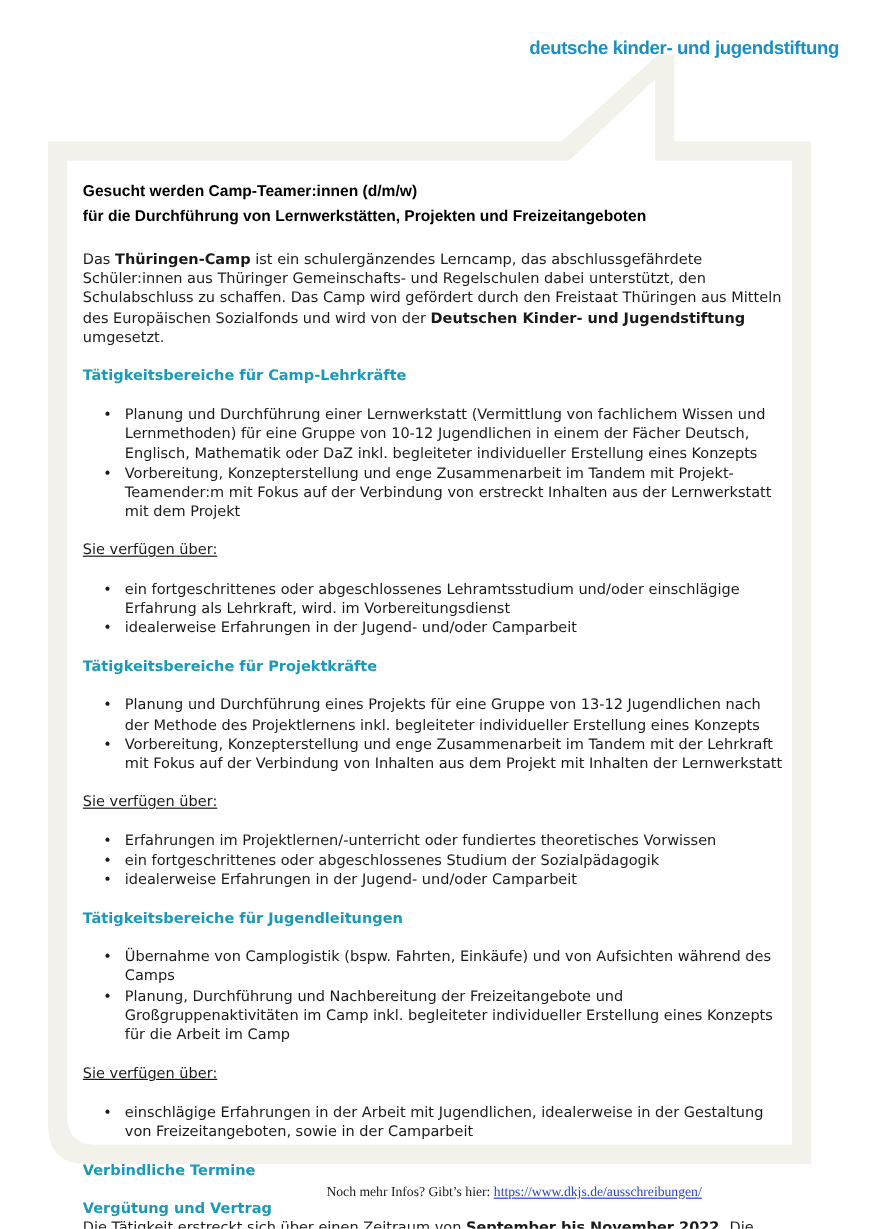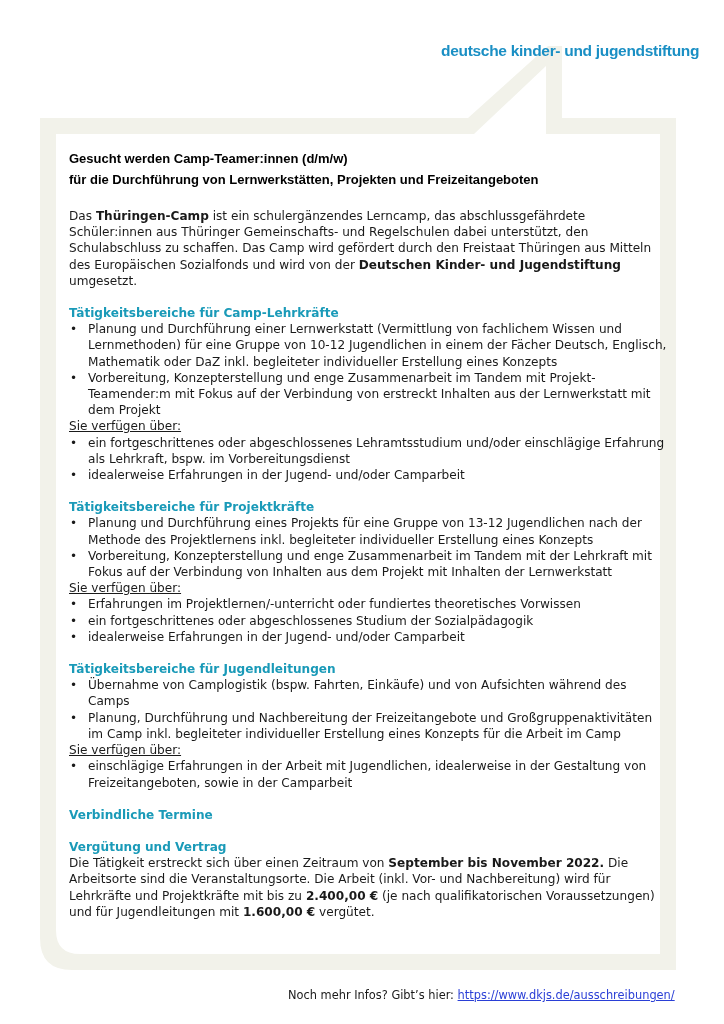--- a/index.html
+++ b/index.html
@@ -1,33 +1,33 @@
 <!DOCTYPE html>
 <html><head>
   <meta charset="utf-8">
   <style>
     html, body { margin: 0; padding: 0; background: #ffffff; }
     body { width: 724px; height: 1024px; position: relative; overflow: hidden;
            font-family: "DejaVu Sans", sans-serif; color: #1a1a1a; }
-    .logo { position: absolute; top: 42px; left: 441px; font-family: "Liberation Sans", sans-serif;
+    .logo { position: absolute; top: 32px; left: 441px; font-family: "Liberation Sans", sans-serif;
             font-weight: bold; font-size: 15.5px; color: #1a8fc4; letter-spacing: -0.3px; }
     .frame-svg { position: absolute; left: 0; top: 0; }
     .content { position: absolute; left: 69px; top: 148px; width: 600px; font-size: 12.1px; line-height: 16.2px; }
     .title { color: #000000; font-family: "Liberation Sans", sans-serif; font-weight: bold; font-size: 13px; line-height: 21px; margin: 0 0 18px 0; }
     p { margin: 0; }
     .intro { margin-bottom: 16px; }
     h3 { color: #1a9ab8; font-size: 12.1px; margin: 0; line-height: 16.2px; font-weight: bold; }
-    ul { list-style: none; margin: 0; padding: 0; }
+    ul { list-style: none; margin: 16px; padding: 0; }
     li { position: relative; padding-left: 19px; }
     li::before { content: "\2022"; position: absolute; left: 1px; top: 0; font-size: 12px; }
     .sub { text-decoration: underline; }
     .section { margin-bottom: 16px; }
     .accent { color: #1a9ab8; font-weight: bold; }
     a { color: #2a3fd6; text-decoration: underline; }
-    .footer { position: absolute; top: 988px; left: 288px; font-size: 11.4px; color: #1a1a1a; }
+    .footer { position: absolute; top: 988px; left: 272px; font-size: 11.4px; color: #1a1a1a; font-family: Liberation Serif, serif; }
   </style>
 </head>
 <body>
 
 <svg class="frame-svg" width="724" height="1024" viewBox="0 0 724 1024">
   <path d="M40 118 L468 118 L548 46 L562 46 L562 118 L676 118 L676 970 L72 970 Q40 970 40 938 Z
            M56 134 L56 930 Q56 954 80 954 L660 954 L660 134 L546 134 L546 66 L474 134 Z" fill="#f2f2ea" fill-rule="evenodd"></path>
 </svg>
 
 <div class="logo">deutsche kinder- und jugendstiftung</div>
@@ -41,21 +41,21 @@
   <p class="intro"><span>Das </span><b>Thüringen-Camp</b><span> ist ein schulergänzendes Lerncamp, das abschlussgefährdete Schüler:innen aus Thüringer Gemeinschafts- und Regelschulen dabei unterstützt, den Schulabschluss zu schaffen. Das Camp wird gefördert durch den Freistaat Thüringen aus Mitteln des Europäischen Sozialfonds und wird von der </span><b>Deutschen Kinder- und Jugendstiftung</b><span> umgesetzt.</span></p>
 
   <div class="section">
     <h3>Tätigkeitsbereiche für Camp-Lehrkräfte</h3>
     <ul>
       <li>Planung und Durchführung einer Lernwerkstatt (Vermittlung von fachlichem Wissen und Lernmethoden) für eine Gruppe von 10-12 Jugendlichen in einem der Fächer Deutsch, Englisch, Mathematik oder DaZ inkl. begleiteter individueller Erstellung eines Konzepts</li>
       <li>Vorbereitung, Konzepterstellung und enge Zusammenarbeit im Tandem mit Projekt-Teamender:m mit Fokus auf der Verbindung von erstreckt Inhalten aus der Lernwerkstatt mit dem Projekt</li>
     </ul>
     <div class="sub">Sie verfügen über:</div>
     <ul>
-      <li>ein fortgeschrittenes oder abgeschlossenes Lehramtsstudium und/oder einschlägige Erfahrung als Lehrkraft, bspw. im Vorbereitungsdienst</li>
+      <li>ein fortgeschrittenes oder abgeschlossenes Lehramtsstudium und/oder einschlägige Erfahrung als Lehrkraft, wird. im Vorbereitungsdienst</li>
       <li>idealerweise Erfahrungen in der Jugend- und/oder Camparbeit</li>
     </ul>
   </div>
 
   <div class="section">
     <h3>Tätigkeitsbereiche für Projektkräfte</h3>
     <ul>
       <li>Planung und Durchführung eines Projekts für eine Gruppe von 13-12 Jugendlichen nach der Methode des Projektlernens inkl. begleiteter individueller Erstellung eines Konzepts</li>
       <li>Vorbereitung, Konzepterstellung und enge Zusammenarbeit im Tandem mit der Lehrkraft mit Fokus auf der Verbindung von Inhalten aus dem Projekt mit Inhalten der Lernwerkstatt</li>
     </ul>

